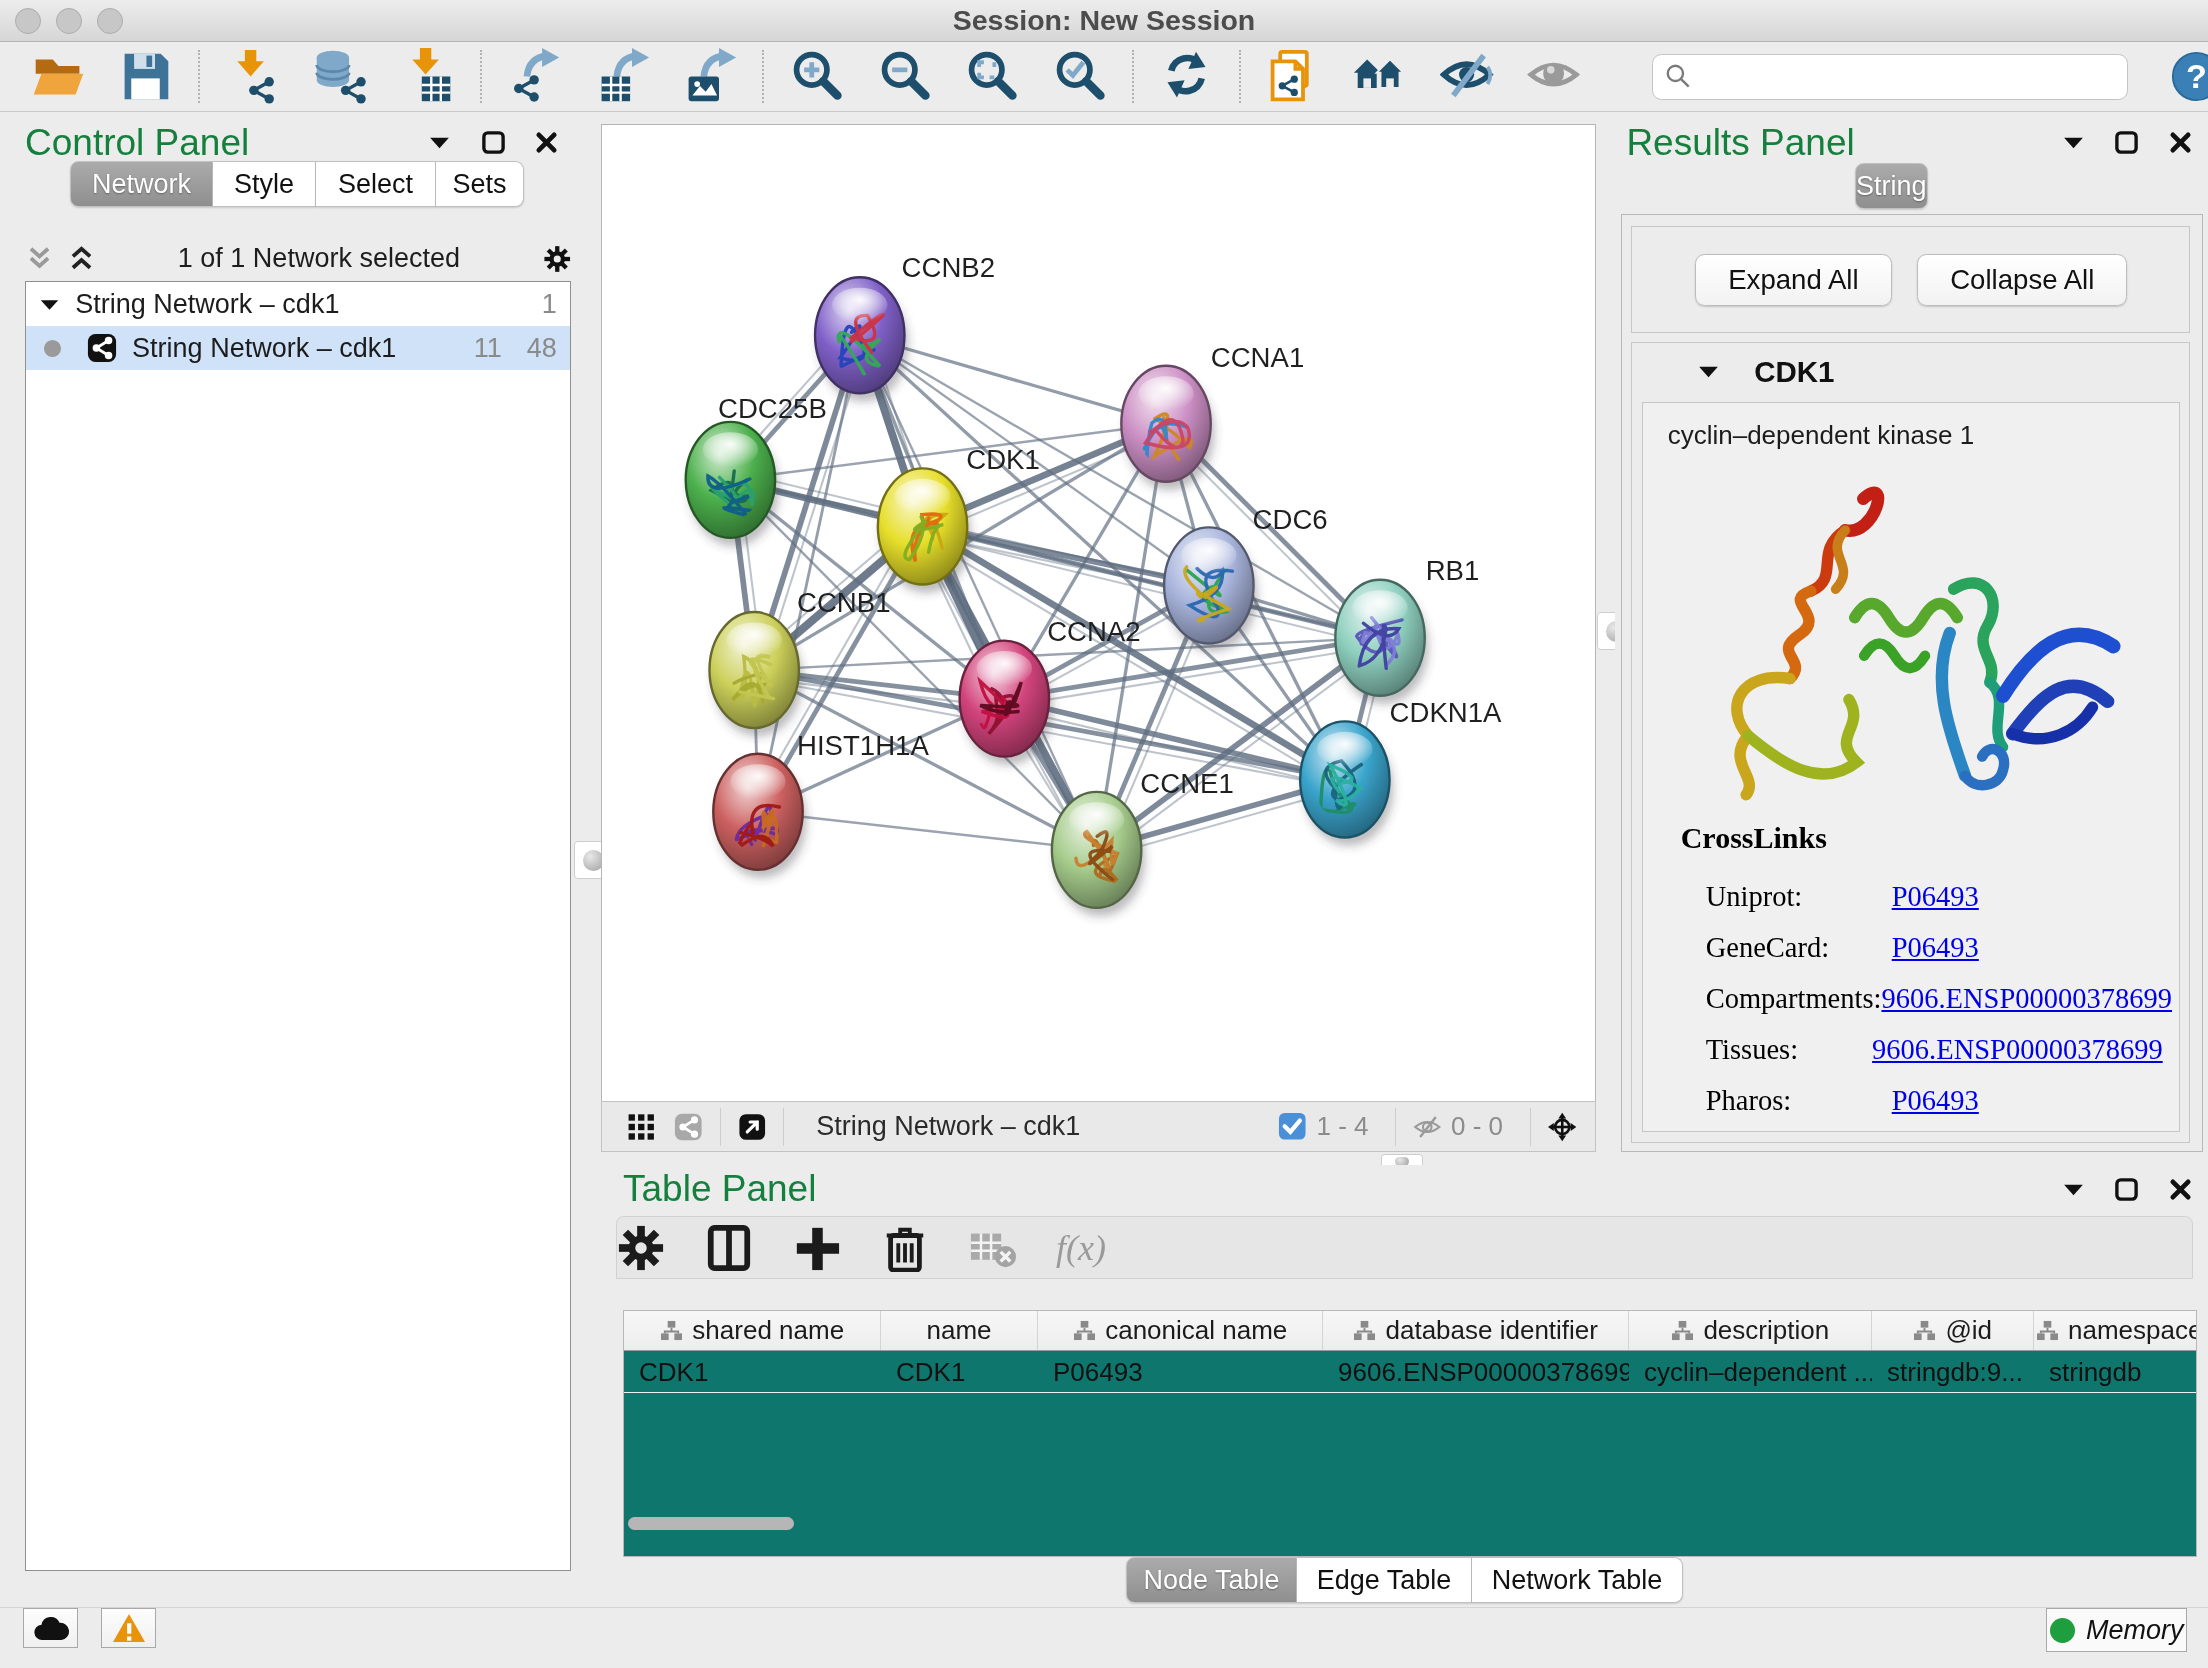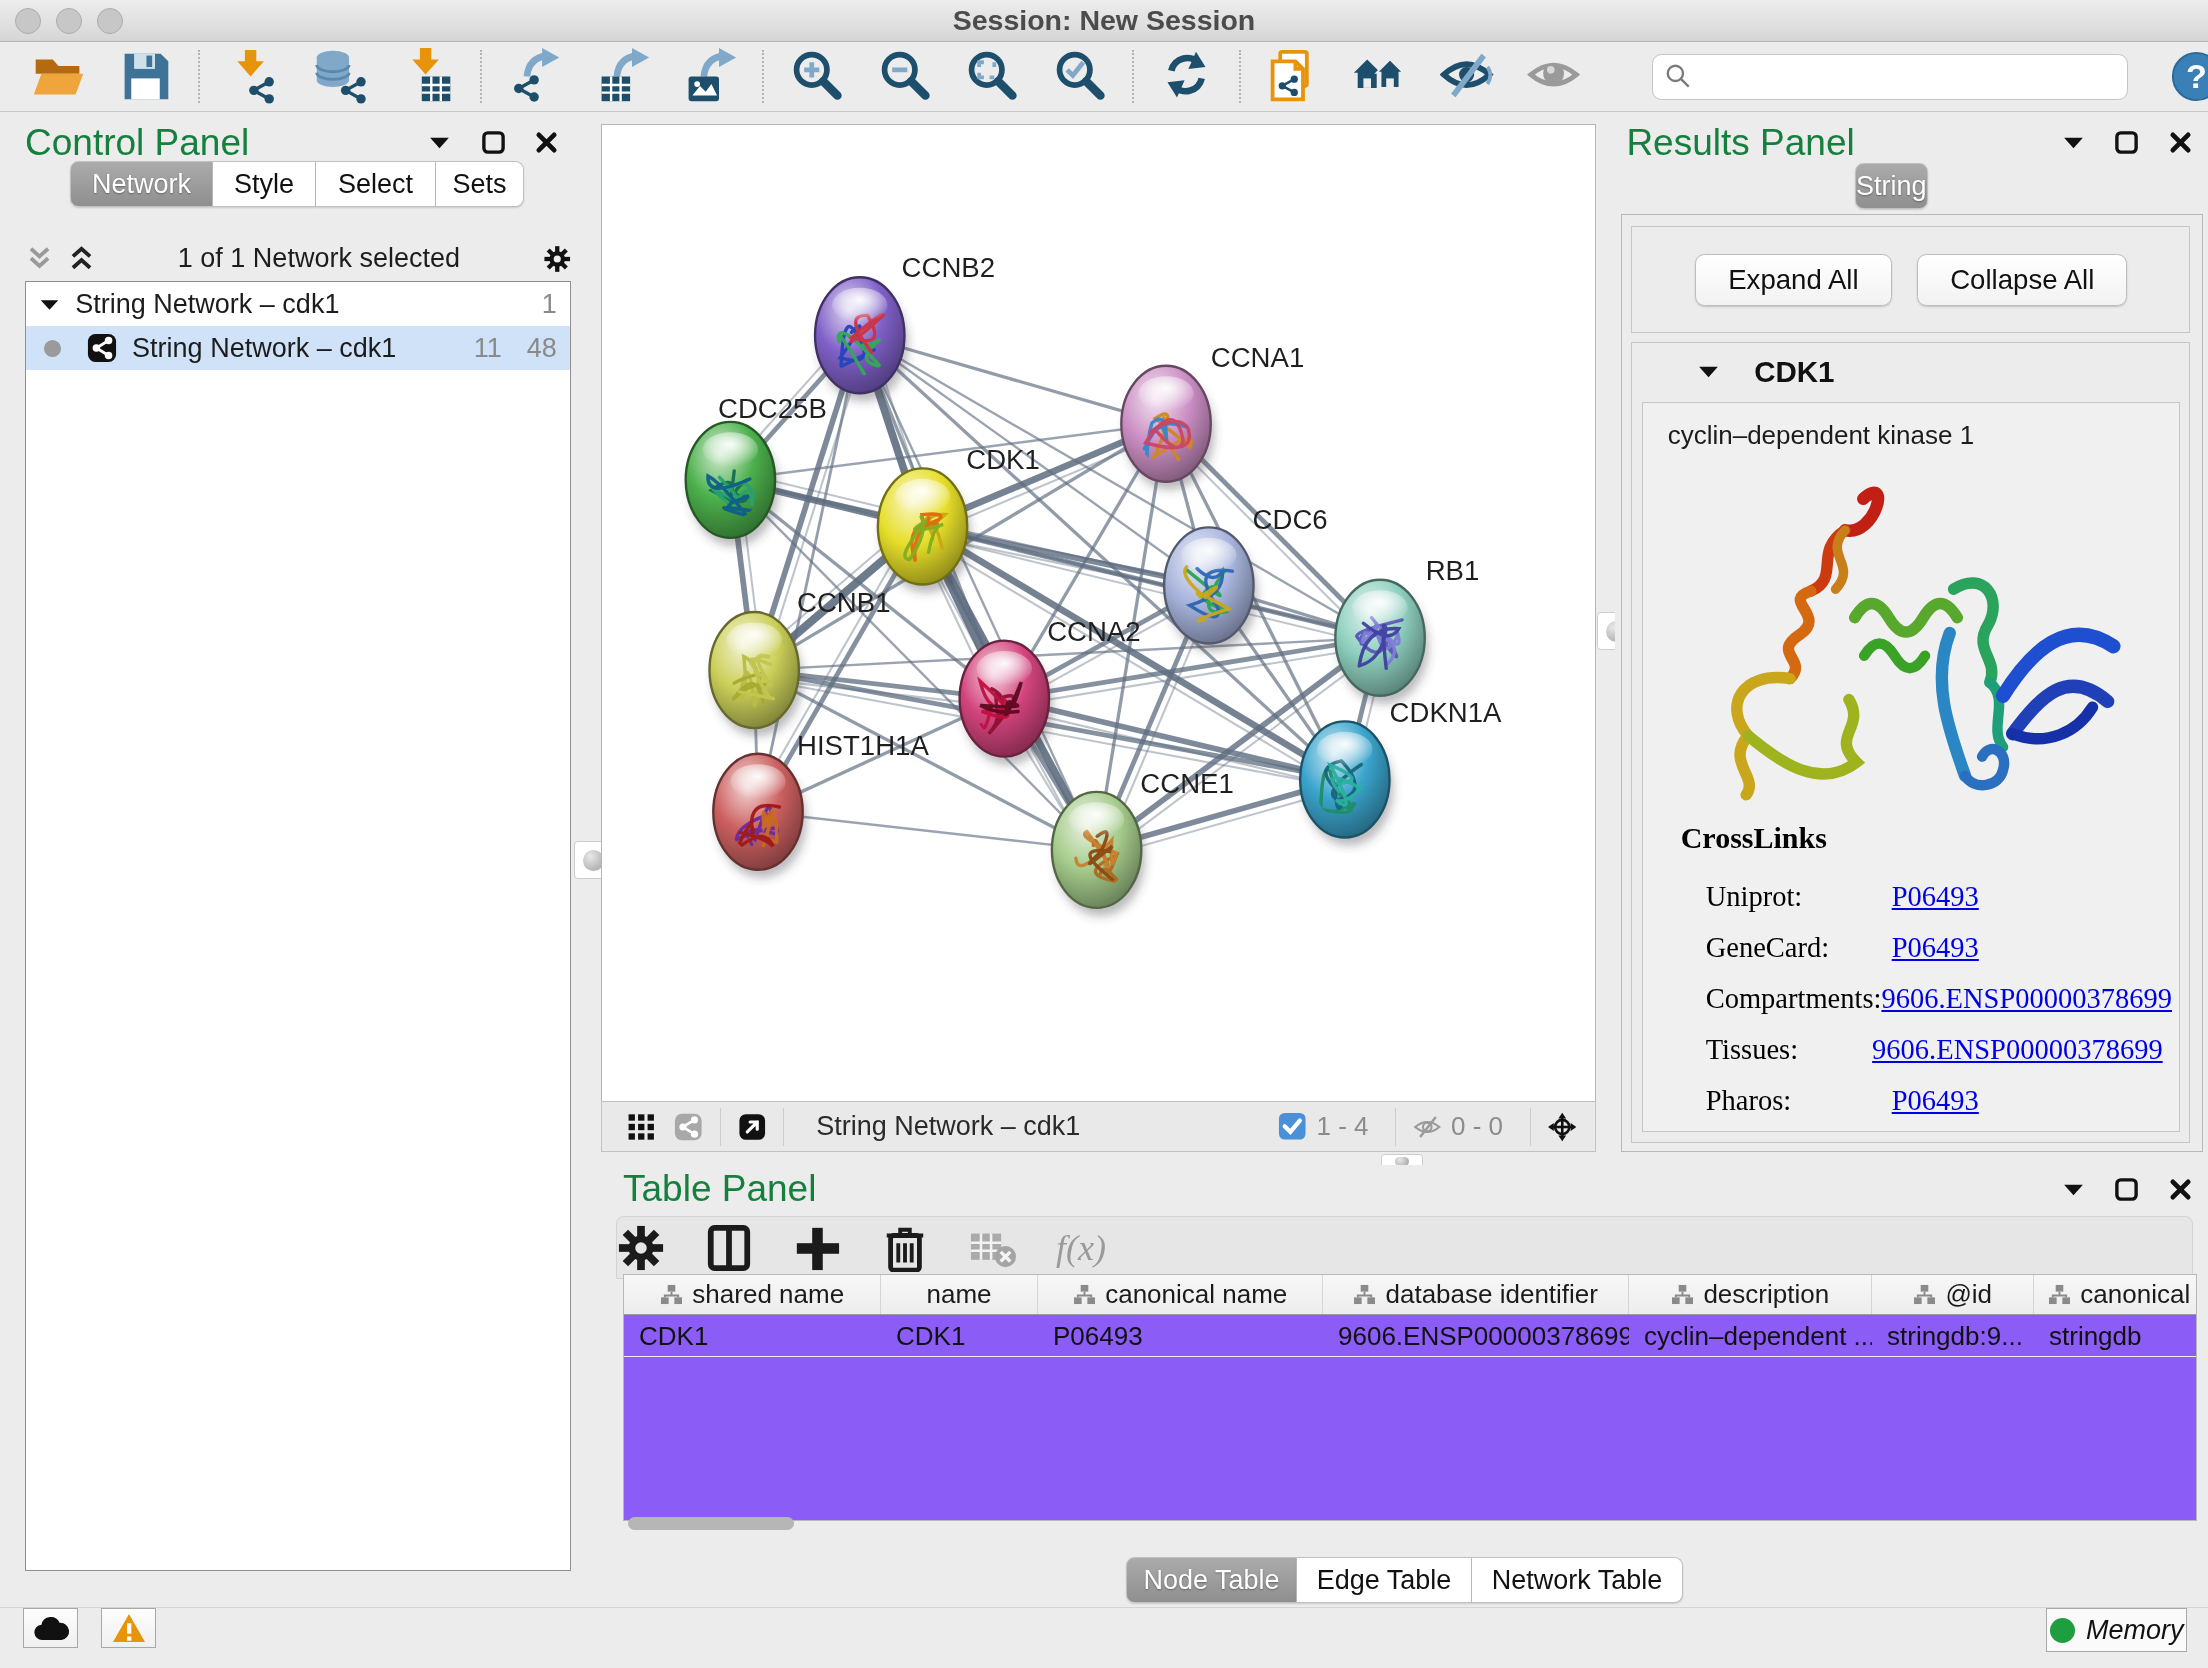--- a/index.html
+++ b/index.html
@@ -83,21 +83,21 @@
   .xl-row { display:flex; height:51px; align-items:center; font-family:"Liberation Serif", serif; font-size:28.5px; }
   .xl-label { width:186px; color:#000; }
   .xl-val { color:#0000e6; text-decoration:underline; cursor:pointer; }
 
   
   .table-panel { position:absolute; left:599px; top:1165px; width:1609px; height:442px; background:#ececec; }
   .table-panel .panel-title-row { padding:0 13.3px 0 24px; height:48px;justify-content:center; }
   .tp-toolbar { position:absolute; left:17px; top:51px; width:1577px; height:63px; background:#e6e6e6;
     border:1px solid #d2d2d2; border-radius:7.6px 7.6px 0 0; display:flex; align-items:center; gap:40px; }
   .tp-toolbar .icon-btn { width:48px; height:48px; }
-  .tbl-wrap { position:absolute; left:24px; top:109px; width:1574px; height:247px; background:#8b5cf6; border:1.9px solid #b8b8b8; overflow:hidden; }
+  .tbl-wrap { position:absolute; left:24px; top:145px; width:1574px; height:247px; background:#0f766e; border:1.9px solid #b8b8b8; overflow:hidden; }
   .tbl-header { display:flex; height:40px; background:linear-gradient(#f7f7f7,#ededed); border-bottom:1.9px solid #9c9c9c; }
   .th { display:flex; align-items:center; justify-content:center; gap:9.5px; font-size:26px; color:#1b1b1b;
     border-right:1px solid #d4d4d4; overflow:hidden; white-space:nowrap; flex:0 0 auto; }
   .tbl-row { display:flex; height:42px; border-bottom:1px solid #f0f0f0; }
   .td { font-size:26px; color:#111; padding:5.7px 3.8px 0 15px; overflow:hidden; white-space:nowrap; flex:0 0 auto; }
   .hscroll { position:absolute; left:28.5px; top:352px; width:1560px; height:13.3px; }
   .hscroll .thumb { width:166px; height:13.3px; border-radius:6.7px; background:#b6b6b6; }
   .tbl-tabs { position:absolute; left:527px; top:392px; }
 
   
@@ -977,21 +977,21 @@
             </svg>
             <span>@id</span>
           </div>
           <div class="th" style="width: 171px;">
             <svg width="23" height="21" viewBox="0 0 24 22">
   <rect x="8" y="1" width="8" height="7" fill="#8a8a8a"></rect>
               <rect x="1" y="14" width="8" height="7" fill="#8a8a8a"></rect>
               <rect x="15" y="14" width="8" height="7" fill="#8a8a8a"></rect>
   <path d="M12 8 v4 M5 14 v-2 h14 v2" stroke="#8a8a8a" stroke-width="2" fill="none"></path>
             </svg>
-            <span>canonical</span>
+            <span>namespace</span>
           </div>
         </div>
       <div id="tbl-body">
           <div class="tbl-row">
             <div class="td" style="width: 257px;">CDK1</div>
             <div class="td" style="width: 157px;">CDK1</div>
             <div class="td" style="width: 285px;">P06493</div>
             <div class="td" style="width: 306px;">9606.ENSP00000378699</div>
             <div class="td" style="width: 243px;">cyclin–dependent ...</div>
             <div class="td" style="width: 162px;">stringdb:9...</div>

